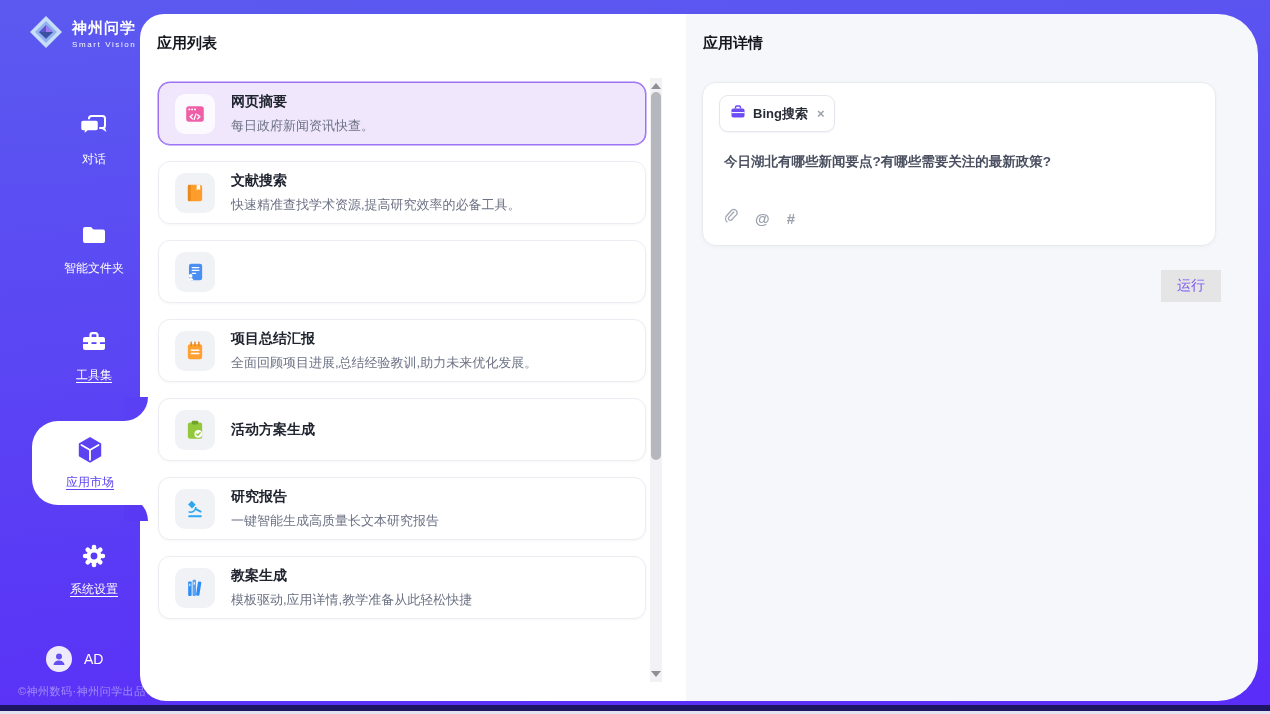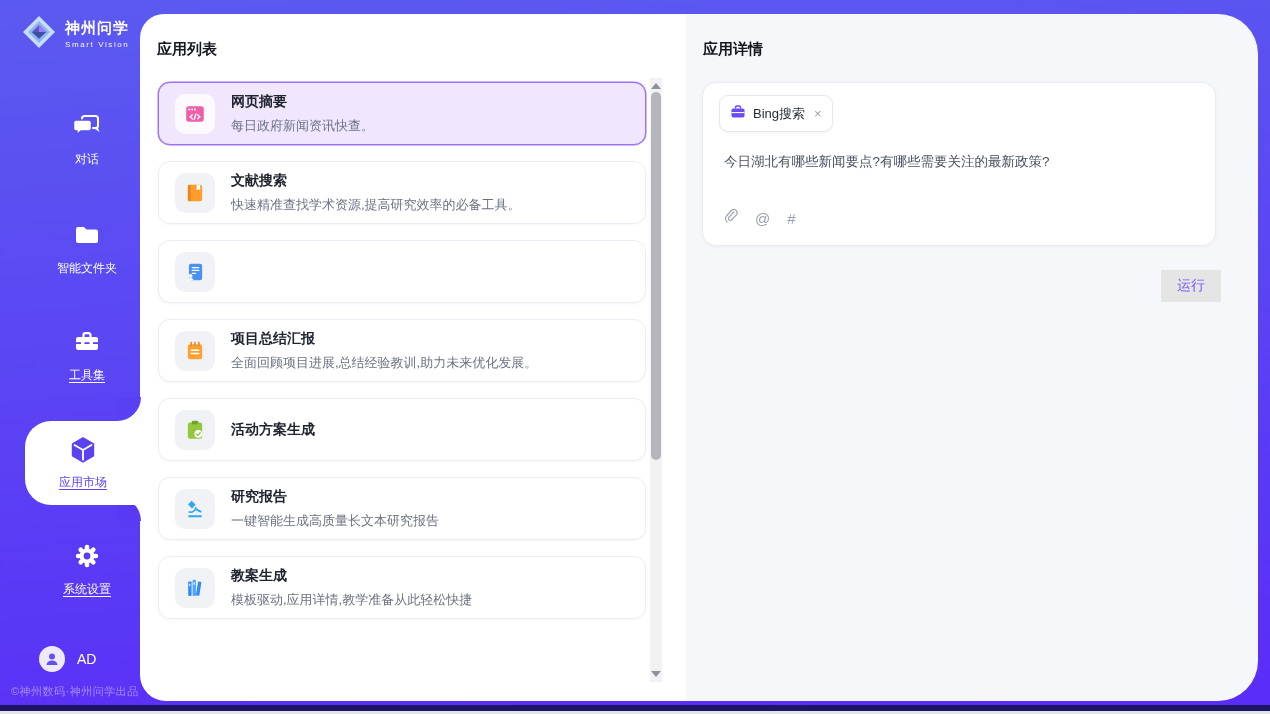--- a/index.html
+++ b/index.html
@@ -5,21 +5,21 @@
   * { margin:0; padding:0; box-sizing:border-box; }
   html,body { width:1270px; height:714px; font-family:"Liberation Sans","DejaVu Sans",sans-serif; }
   #screen { position:relative; width:1270px; height:714px; overflow:hidden;
     background:linear-gradient(175deg,#5b5af0 0%,#5a2cf8 100%); }
 
   
   .strip-dark { position:absolute; left:0; right:0; bottom:3px; height:6px; background:#1d1663; }
   .strip-light { position:absolute; left:0; right:0; bottom:0; height:3px; background:#e3e3f0; }
 
   
-  .sidebar { position:absolute; left:1px; top:0; width:140px; height:714px; z-index:3; }
+  .sidebar { position:absolute; left:8px; top:0; width:140px; height:714px; z-index:3; }
   .logo { position:absolute; left:20px; top:14px; display:flex; align-items:center; gap:8px; }
   .logo-text { display:flex; flex-direction:column; color:#fff; }
   .logo-title { font-size:15px; font-weight:bold; letter-spacing:1px; }
   .logo-sub { font-size:8px; letter-spacing:1.6px; margin-top:2px; opacity:.95; }
   .nav-item { position:absolute; left:0; width:140px; text-align:center; color:#fff;padding-left:32px; }
   .nav-item .nv-label { font-size:12px; margin-top:7px; }
   .nav-item .underlined { text-decoration:underline; text-underline-offset:3px; }
   .nav-chat { top:112px; } .nav-folder { top:221px; } .nav-tools { top:328px; } .nav-settings { top:542px; }
 
   
@@ -35,21 +35,21 @@
   .user-row { position:absolute; left:38px; top:646px; display:flex; align-items:center; gap:12px; }
   .avatar { width:26px; height:26px; border-radius:50%; background:#eeeafc; display:flex; align-items:center; justify-content:center; }
   .user-name { color:#fff; font-size:14px; }
   .side-footer { position:absolute; left:10px; top:684px; color:rgba(255,255,255,.42); font-size:11px; letter-spacing:.5px; }
 
   
   .content { position:absolute; left:140px; top:14px; width:1118px; height:687px; display:flex;
     border-radius:24px 40px 40px 26px; overflow:hidden; z-index:2; }
   .list-panel { position:relative; width:546px; background:#ffffff; }
   .details-panel { position:relative; flex:1; background:#f6f7fa; }
-  .panel-title { position:absolute; left:17px; top:26px; font-size:15px; font-weight:bold; color:#15181f; }
+  .panel-title { position:absolute; left:17px; top:20px; font-size:15px; font-weight:bold; color:#15181f; }
 
   
   .cards { position:absolute; left:18px; top:68px; width:488px; }
   .card { display:flex; align-items:center; gap:16px; height:63px; margin-bottom:16px; padding-left:16px;
     background:#fff; border:1px solid #ecedf2; border-radius:12px; box-shadow:0 1px 3px rgba(25,28,60,.04); cursor:pointer; }
   .card.selected { background:#f1e7fd; border-color:#9c73f4; box-shadow:0 0 0 .5px #9c73f4; }
   .card-icon { width:40px; height:40px; border-radius:10px; background:#f1f2f6; display:flex; align-items:center; justify-content:center; flex:none; }
   .card.selected .card-icon { background:rgba(255,255,255,.75); }
   .card-text { display:flex; flex-direction:column; gap:6px; }
   .card-title { font-size:14px; font-weight:bold; color:#20242f; }
@@ -57,21 +57,21 @@
 
   
   .scrollbar { position:absolute; left:510px; top:64px; width:12px; height:604px; background:#f2f2f5; }
   .sb-thumb { position:absolute; left:1px; top:14px; width:10px; height:368px; background:#b6b7bc; border-radius:5px; }
   .sb-arrow { position:absolute; left:1px; width:0; height:0; border-left:5px solid transparent; border-right:5px solid transparent; }
   .sb-arrow.up { top:5px; border-bottom:6px solid #8f9097; }
   .sb-arrow.down { bottom:5px; border-top:6px solid #8f9097; }
 
   
   .input-card { position:absolute; left:16px; top:68px; right:42px; height:164px; background:#fff;
-    border:1px solid #e9eaf0; border-radius:14px; box-shadow:0 1px 4px rgba(25,28,60,.04); }
+    border:1px solid #e9eaf0; border-radius:14px; box-shadow:0 1px 4px rgba(25,28,60,.04);font-weight:bold; }
   .chip { position:absolute; left:16px; top:12px; display:inline-flex; align-items:center; gap:7px;
     padding:8px 10px; background:#fff; border:1px solid #e5e7ed; border-radius:9px; box-shadow:0 1px 2px rgba(25,28,60,.05); }
   .chip-label { font-size:13px; color:#262b36; }
   .chip-close { font-size:13px; color:#9aa0ab; margin-left:2px; cursor:pointer; line-height:1; }
   .question { position:absolute; left:21px; top:70px; font-size:13.5px; color:#4a5060; }
   .tools-row { position:absolute; left:20px; bottom:16px; display:flex; align-items:center; gap:17px; color:#9aa0ac; }
   .tool-glyph { font-size:15px; cursor:pointer; }
   .run-btn { position:absolute; right:37px; top:256px; padding:7px 16px; background:#e5e5e5; color:#7a58f6;
     font-size:14px; border:none; border-radius:0; cursor:pointer; font-family:inherit; }
 </style>

